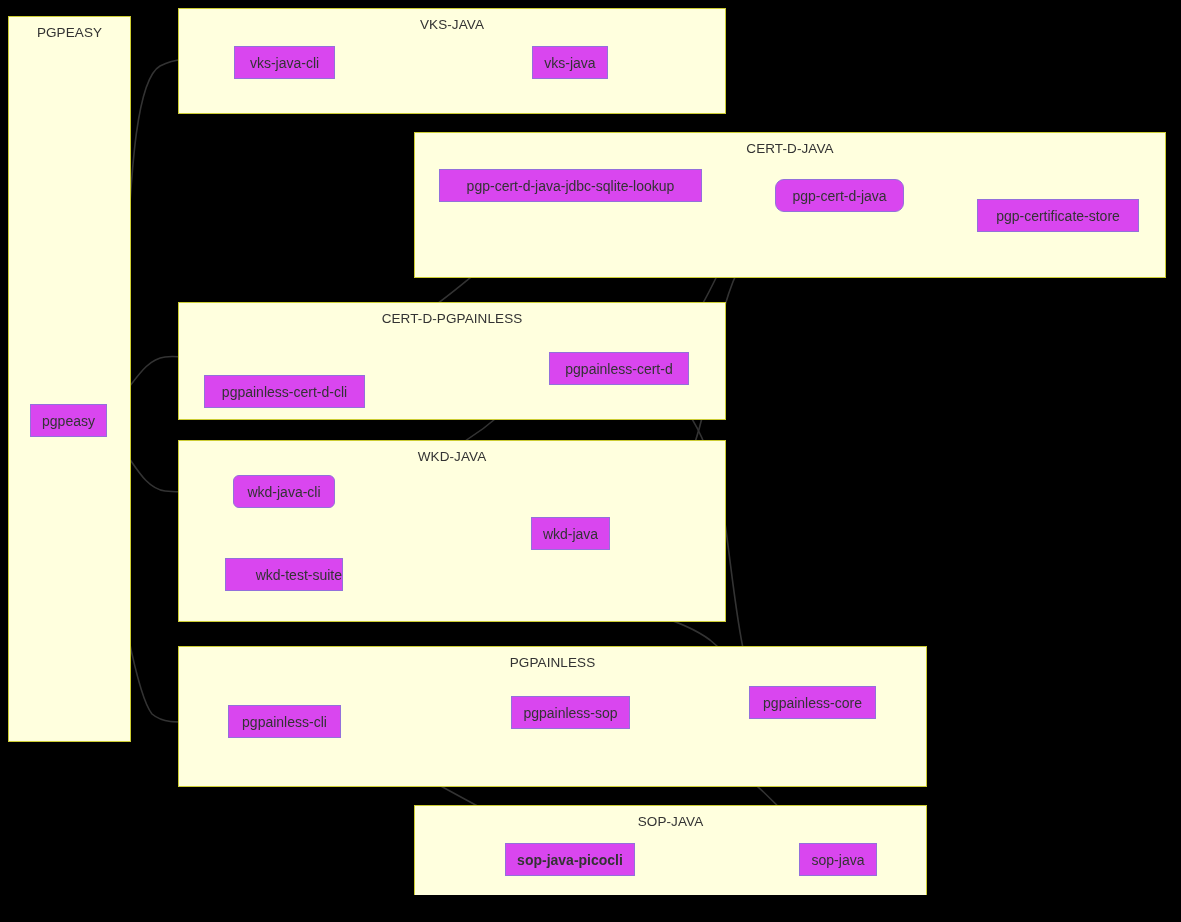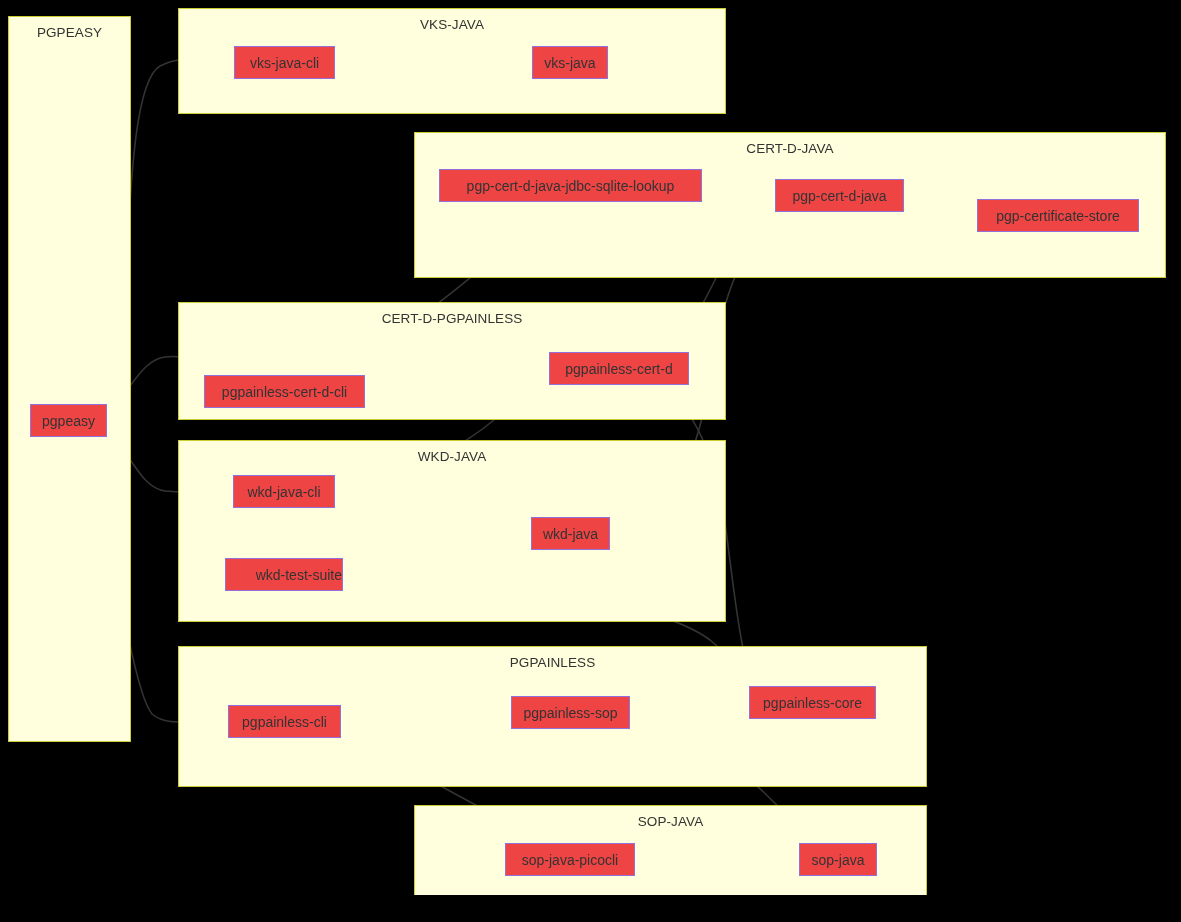--- a/index.html
+++ b/index.html
@@ -35,21 +35,21 @@
     left: 0;
     right: 0;
     text-align: center;
     font-size: 13.5px;
     color: #333333;
     letter-spacing: 0.1px;
     white-space: nowrap;
   }
   .node {
     position: absolute;
-    background: #ef4444;
+    background: #d946ef;
     border: 1px solid #9370db;
     box-sizing: border-box;
     display: flex;
     align-items: center;
     justify-content: center;
     font-size: 14px;
     color: #333333;
     white-space: nowrap;
   }
 </style>
@@ -119,51 +119,51 @@
       </div>
       <div class="node" style="left: 234px; top: 46px; width: 101px; height: 33px;">
         <span>vks-java-cli</span>
       </div>
       <div class="node" style="left: 532px; top: 46px; width: 76px; height: 33px;">
         <span>vks-java</span>
       </div>
       <div class="node" style="left: 439px; top: 169px; width: 263px; height: 33px;">
         <span>pgp-cert-d-java-jdbc-sqlite-lookup</span>
       </div>
-      <div class="node" style="left: 775px; top: 179px; width: 129px; height: 33px;">
+      <div class="node" style="left: 775px; top: 179px; width: 129px; height: 33px; border-radius: 9px;">
         <span>pgp-cert-d-java</span>
       </div>
       <div class="node" style="left: 977px; top: 199px; width: 162px; height: 33px;">
         <span>pgp-certificate-store</span>
       </div>
       <div class="node" style="left: 204px; top: 343px; width: 161px; height: 33px; margin-top: 32px;">
         <span>pgpainless-cert-d-cli</span>
       </div>
       <div class="node" style="left: 501px; top: 352px; width: 140px; height: 33px; margin-left: 48px;">
         <span>pgpainless-cert-d</span>
       </div>
-      <div class="node" style="left: 233px; top: 475px; width: 102px; height: 33px;">
+      <div class="node" style="left: 233px; top: 475px; width: 102px; height: 33px; border-radius: 6px;">
         <span>wkd-java-cli</span>
       </div>
       <div class="node" style="left: 531px; top: 517px; width: 79px; height: 33px;">
         <span>wkd-java</span>
       </div>
       <div class="node" style="left: 225px; top: 558px; width: 118px; height: 33px; justify-content: flex-end;">
         <span>wkd-test-suite</span>
       </div>
       <div class="node" style="left: 228px; top: 705px; width: 113px; height: 33px;">
         <span>pgpainless-cli</span>
       </div>
       <div class="node" style="left: 511px; top: 696px; width: 119px; height: 33px;">
         <span>pgpainless-sop</span>
       </div>
       <div class="node" style="left: 749px; top: 686px; width: 127px; height: 33px;">
         <span>pgpainless-core</span>
       </div>
-      <div class="node" style="left: 505px; top: 843px; width: 130px; height: 33px;">
+      <div class="node" style="left: 505px; top: 843px; width: 130px; height: 33px; font-weight: bold;">
         <span>sop-java-picocli</span>
       </div>
       <div class="node" style="left: 799px; top: 843px; width: 78px; height: 33px;">
         <span>sop-java</span>
       </div>
     </div>
 
 </div>
 
 </body></html>

